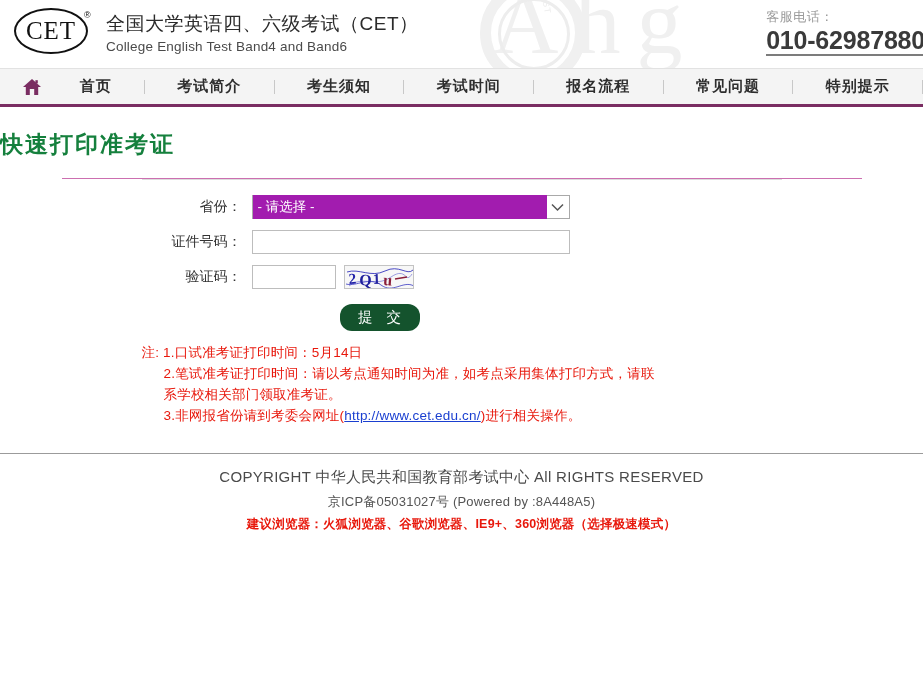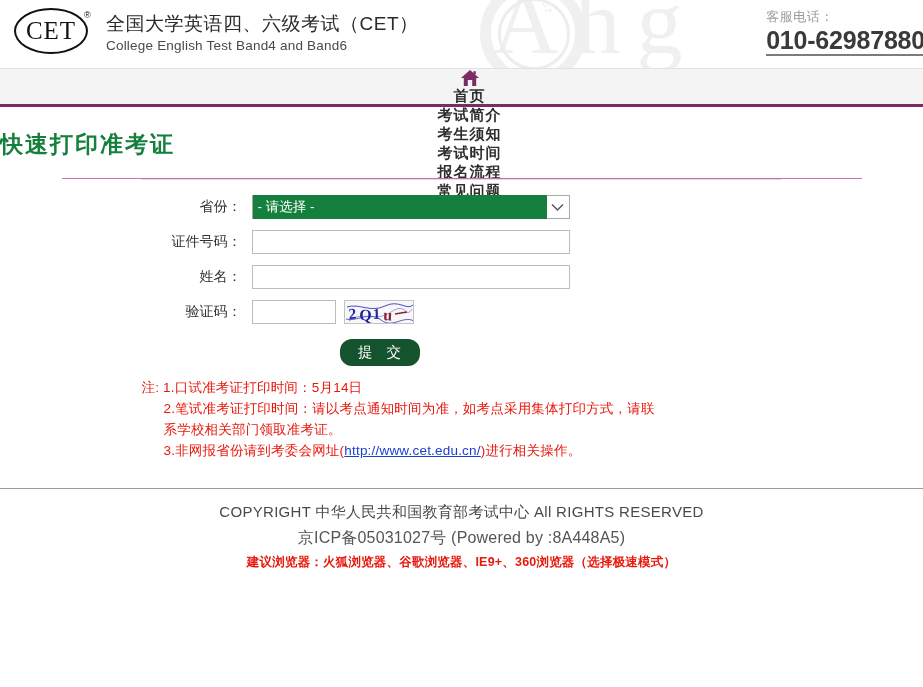--- a/index.html
+++ b/index.html
@@ -73,21 +73,21 @@
     transform: rotate(80deg);
     letter-spacing: 1px;
     white-space: nowrap;
   }
 
   .logo-wrap {
     position: absolute;
     left: 14px;
     top: 8px;
     display: flex;
-    align-items: center;
+    align-items: flex-end;
   }
   .logo-mark {
     position: relative;
     width: 74px;
     height: 46px;
   }
   .logo-oval {
     position: absolute;
     left: 0; top: 0;
     width: 74px; height: 46px;
@@ -160,21 +160,20 @@
   
   .nav {
     height: 39px;
     background: #f4f4f4;
     border-top: 1px solid #e2e2e2;
     border-bottom: 3px solid #7a2d62;
     display: flex;
     align-items: center;
     padding-left: 16px;
     box-sizing: border-box;
-    flex-direction: column;
   }
   .nav-home {
     width: 34px;
     display: flex;
     align-items: center;
     justify-content: center;
     cursor: pointer;
   }
   .home-icon {
     display: block;
@@ -264,21 +263,21 @@
   }
   .sel-text {
     flex: 1;
     font-size: 13.5px;
     padding-left: 5px;
     color: #111;
     white-space: nowrap;
     overflow: hidden;
   }
   .sel.selected .sel-value {
-    background: #15803d;
+    background: #a21caf;
     color: #ffffff;
     display: block;
     padding: 3px 5px;
     margin-left: -5px;
     margin-right: 0;
   }
   .sel-arrow {
     width: 22px;
     display: flex;
     align-items: center;
@@ -361,21 +360,21 @@
   .footer {
     text-align: center;
     padding-top: 14px;
   }
   .footer-copy {
     font-size: 15px;
     color: #4a4a4a;
     letter-spacing: 0.3px;
   }
   .footer-icp {
-    font-size: 16px;
+    font-size: 13px;
     color: #555;
     margin-top: 6px;
     letter-spacing: 0.2px;
   }
   .footer-browser {
     font-size: 12.5px;
     color: #e8180c;
     font-weight: bold;
     margin-top: 5px;
     letter-spacing: 0.2px;
@@ -474,26 +473,20 @@
     </div>
 
 
     <div class="form-row">
       <div class="form-label">证件号码：</div>
       <div class="ctrl-wrap">
         <input class="txt" type="text" value="" style="">
       </div>
     </div>
 
-    <div class="form-row">
-      <div class="form-label">姓名：</div>
-      <div class="ctrl-wrap">
-        <input class="txt" type="text" value="" style="">
-      </div>
-    </div>
 
     <div class="form-row">
       <div class="form-label">验证码：</div>
       <div class="ctrl-wrap">
         <input class="txt small" type="text" value="" style="">
         <div class="captcha">
           <svg width="70" height="24" viewBox="0 0 70 24">
             <rect x="0" y="0" width="70" height="24" fill="#f7f7f7"></rect>
             <path d="M2 6 C14 2, 26 12, 40 5 S62 10, 68 4" stroke="#2b2bbb" stroke-width="1" fill="none" opacity="0.85"></path>
             <path d="M1 18 C12 21, 24 10, 36 19 S58 14, 69 20" stroke="#3a3ac2" stroke-width="1" fill="none" opacity="0.8"></path>

